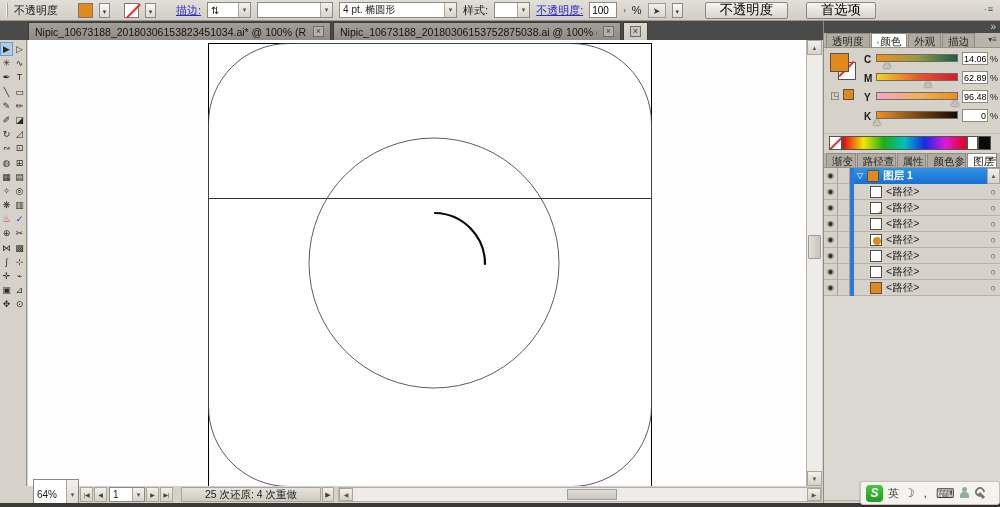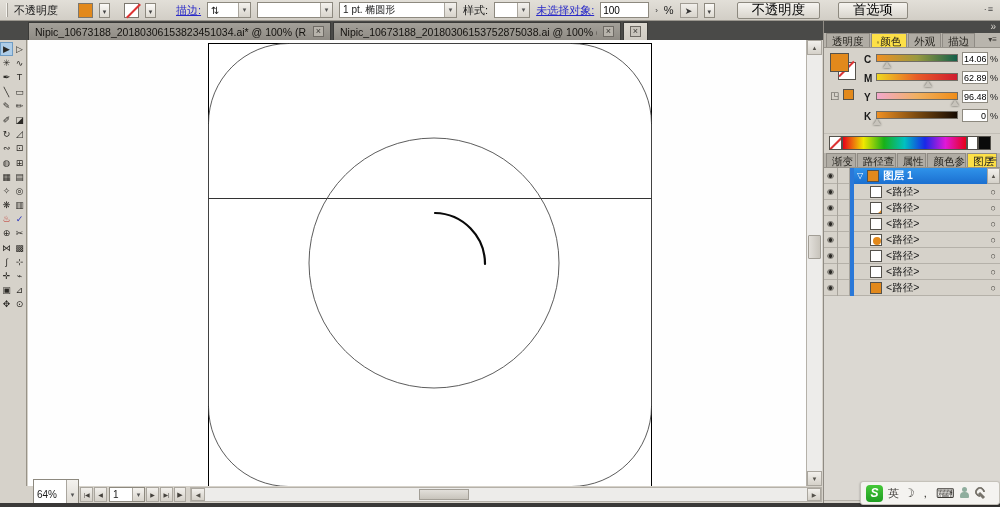--- a/index.html
+++ b/index.html
@@ -19,21 +19,21 @@
   .swatch-fill { background:#e2891c; }
   .swatch-none::after { content:""; position:absolute; left:-1px; top:6px; width:19px; height:2px;
     background:#d33; transform:rotate(-45deg); }
   .mini-drop { width:11px; height:15px; border:1px solid #8d897f; background:linear-gradient(#fbfaf7,#dedad2);
     font-size:7px; color:#444; text-align:center; line-height:15px; }
   .combo { height:16px; border:1px solid #8d897f; background:#fff; display:flex; align-items:center;
     font-size:10px; position:relative; }
   .combo .arrow { margin-left:auto; width:12px; height:100%; background:linear-gradient(#f4f2ee,#d8d4cc);
     border-left:1px solid #aaa69e; font-size:7px; color:#555; display:flex; align-items:center; justify-content:center; }
   .combo .val { padding:0 3px; white-space:nowrap; overflow:hidden; }
-  .num-input { width:49px; height:16px; border:1px solid #8d897f; background:#fff; font-size:10px;
+  .num-input { width:28px; height:16px; border:1px solid #8d897f; background:#fff; font-size:10px;
     padding:0 2px; font-family:inherit; }
   .spin { font-size:8px; color:#333; }
   .cb-button { height:17px; padding:0 14px; background:linear-gradient(#f6f4f0,#d9d5cd);
     border:1px solid #8d897f; border-radius:2px; display:flex; align-items:center; white-space:nowrap; cursor:pointer; }
   .select-similar { width:18px; height:15px; border:1px solid #a09c94; background:linear-gradient(#f1efeb,#d9d5cd);
     font-size:9px; text-align:center; line-height:14px; color:#333; }
   .cb-menu-icon { position:absolute; right:6px; top:4px; font-size:9px; color:#444; letter-spacing:1px; }
 
   
   .tab-bar { position:absolute; left:0; top:21px; width:823px; height:19px; background:#4a4a48;
@@ -71,21 +71,21 @@
   
   .dock { position:absolute; left:823px; top:21px; width:177px; height:486px; background:#d2cfc8;
     border-left:1px solid #8f8b84; }
   .dock-top { height:12px; background:#4a4a48; position:relative; }
   .collapse-btn { position:absolute; right:4px; top:0; color:#d8d5cf; font-size:10px; line-height:12px; cursor:pointer; }
   .ptab-row { display:flex; align-items:flex-end; height:15px; background:#b9b5ad; padding:0 2px;
     border-bottom:1px solid #97938b; position:relative; }
   .ptab { height:14px; padding:0 5px; font-size:10.5px; line-height:14px; white-space:nowrap; overflow:hidden;
     background:#b0aca4; border:1px solid #8f8b84; border-bottom:none; margin-right:1px; color:#26241f;
     max-width:44px; cursor:pointer; }
-  .ptab.active { background:#fde047; }
+  .ptab.active { background:#ffffff; }
   .ptab .dot { font-size:8px; margin-right:1px; }
   .panel-menu { position:absolute; right:3px; top:2px; font-size:8px; color:#3c3a36; letter-spacing:0; cursor:pointer; }
 
   
   .color-body { position:relative; height:85px; background:#d6d2ca; }
   .cp-fill { position:absolute; left:7px; top:6px; width:17px; height:17px; background:#e2891c;
     outline:1px solid #55524c; cursor:pointer; z-index:2; }
   .cp-stroke { position:absolute; left:15px; top:15px; width:16px; height:16px; background:#fff;
     outline:1px solid #55524c; cursor:pointer; }
   .cp-stroke::after { content:""; position:absolute; left:-3px; top:5px; width:21px; height:2px;
@@ -200,29 +200,29 @@
     <a class="cb-link">描边:</a>
     <div class="combo" style="width:44px">
       <span class="val">⇅</span>
       <span class="arrow">▾</span>
     </div>
     <div class="combo" style="width:76px">
       <span class="val"></span>
       <span class="arrow">▾</span>
     </div>
     <div class="combo" style="width:118px">
-      <span class="val">1 pt. 椭圆形</span>
+      <span class="val">4 pt. 椭圆形</span>
       <span class="arrow">▾</span>
     </div>
     <span class="cb-label">样式:</span>
     <div class="combo" style="width:36px">
       <span class="val"></span>
       <span class="arrow">▾</span>
     </div>
-    <a class="cb-link">未选择对象:</a>
+    <a class="cb-link">不透明度:</a>
     <input class="num-input" value="100" style="">
     <span class="spin">›</span>
     <span class="cb-label">%</span>
     <span class="select-similar">➤</span>
     <span class="mini-drop">▾</span>
     <span style="width:10px"></span>
     <button class="cb-button">不透明度</button>
     <span style="width:6px"></span>
     <button class="cb-button">首选项</button>
     <span class="cb-menu-icon">·≡</span>
@@ -464,20 +464,23 @@
       <span class="arrow">▾</span>
     </div>
     <span class="nav-btn">|◀</span>
     <span class="nav-btn">◀</span>
     <div class="combo ab-combo">
       <span class="val">1</span>
       <span class="arrow">▾</span>
     </div>
     <span class="nav-btn">▶</span>
     <span class="nav-btn">▶|</span>
+    <div class="undo-seg">
+      <span>25 次还原: 4 次重做</span>
+    </div>
     <span class="nav-btn status-next">▶</span>
     <div class="hscroll">
       <span class="sb-arrow" style="left:0">◀</span>
       <span class="thumb"></span>
       <span class="sb-arrow" style="right:0">▶</span>
     </div>
   </div>
   <div class="bottom-strip"></div>
 
   <div class="ime-bar">

